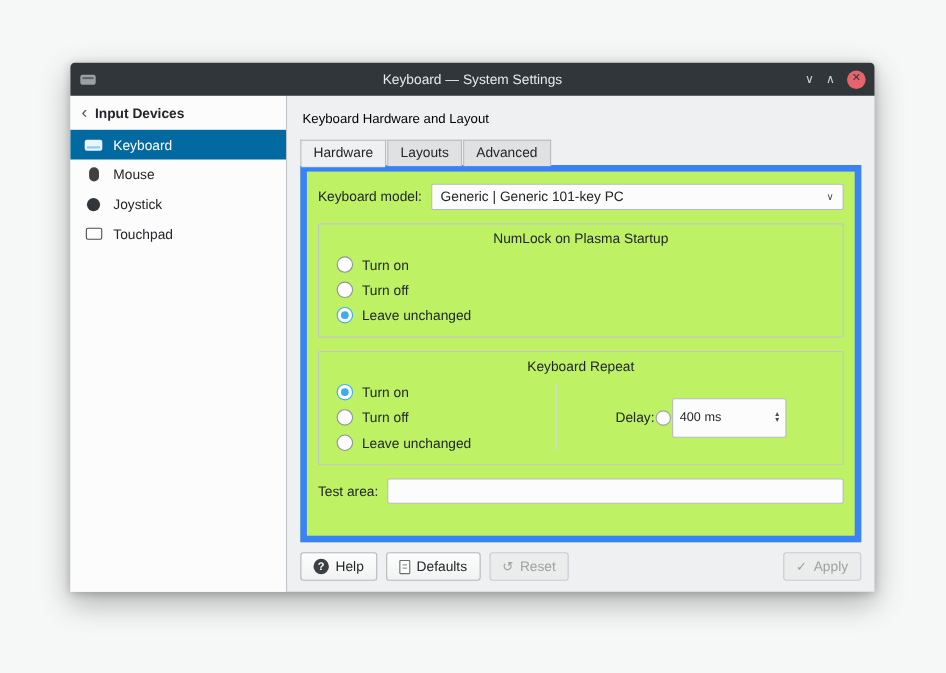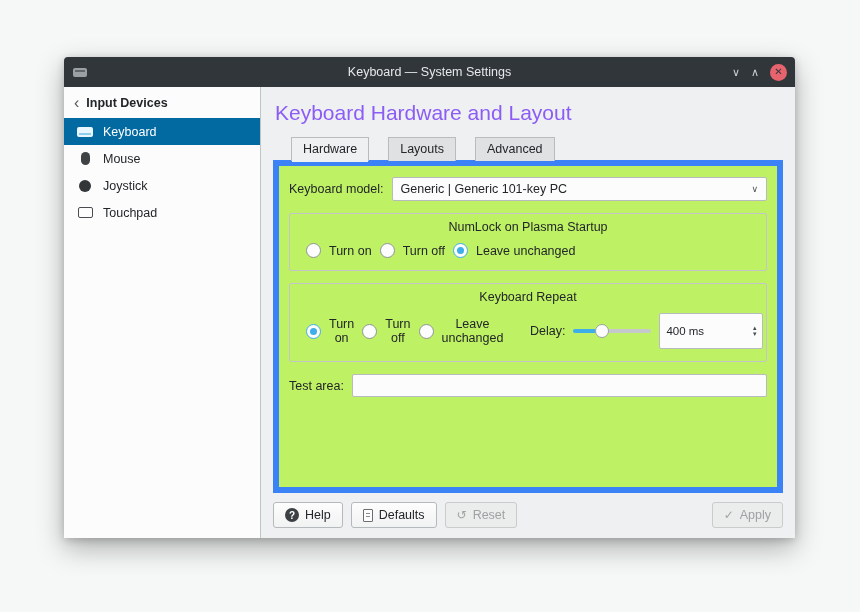--- a/index.html
+++ b/index.html
@@ -46,53 +46,53 @@
   .sb-item { display:flex; align-items:center; gap:9px; height:27px; padding:0 12px; font-size:12.5px; }
   .sb-item.selected { background:#0369a1; color:#ffffff; }
   .sb-ic { width:18px; display:flex; justify-content:center; align-items:center; flex:none; }
   .ic-kbd { width:16px; height:10px; border-radius:2px; background:#eaf6fd; position:relative; }
   .ic-kbd::after { content:""; position:absolute; left:2px; right:2px; bottom:2px; height:2px; background:#8fcdef; }
   .ic-mouse { width:9px; height:13px; border-radius:4.5px; background:#3f4245; }
   .ic-joy { width:12px; height:12px; border-radius:50%; background:#333639; }
   .ic-touch { width:15px; height:11px; border:1.5px solid #4a4d50; border-radius:2px; background:#fdfdfd; }
   
   .main { flex:1; display:flex; flex-direction:column; padding:8px 12px 10px 12px; min-width:0; }
-  .page-title { font-size:21px; margin:6px 0 12px 2px; color:#8b5cf6; }
+  .page-title { font-size:12px; margin:6px 0 12px 2px; color:#000000; }
   .tabs { display:flex; margin-bottom:-1px; position:relative; z-index:2; }
   .tab {
     background:#dfe1e2; border:1px solid #b9bcbe; border-bottom:none;
-    padding:4px 11px 5px; margin-right:1px; font-size:12.5px; cursor:default;margin-left:18px;
+    padding:4px 11px 5px; margin-right:1px; font-size:12.5px; cursor:default;
   }
   .tab.active { background:#eff0f1; position:relative; }
   .tab.active::after { content:""; position:absolute; left:0; right:0; bottom:-1px; height:1px; background:#eff0f1; }
   .frame {
     border:6px solid #3b82f6; flex:1; background:#bef264;
     padding:11px 10px 12px; display:flex; flex-direction:column; gap:12px;
   }
   .form-row { display:flex; align-items:center; gap:8px; font-size:12.5px; }
   .combobox {
     flex:1; height:24px; background:#fcfcfc; border:1px solid #b8bbbd; border-radius:2px;
     display:flex; align-items:center; padding:0 8px; font-size:12.5px; cursor:default;
   }
   .combobox .cb-val { flex:1; }
   .cb-caret { font-size:9px; color:#4a4d50; }
   .groupbox { border:1px solid #c3c6c8; border-radius:2px; padding:6px 12px 12px; }
   .gb-title { text-align:center; font-size:12.5px; margin-bottom:9px; }
-  .radio-col { display:flex; flex-direction:row; gap:8px; padding-left:4px;text-align:center; }
+  .radio-col { display:flex; flex-direction:column; gap:8px; padding-left:4px; }
   .radio-row { display:flex; align-items:center; gap:8px; font-size:12.5px; }
   .radio {
     width:15px; height:15px; border-radius:50%; border:1px solid #8e9496;
     background:#fdfdfd; position:relative; flex:none;
   }
   .radio.checked { border-color:#3daee9; }
   .radio.checked::after { content:""; position:absolute; inset:3px; border-radius:50%; background:#3daee9; }
   .repeat-body { display:flex; align-items:stretch; }
   .repeat-left { flex:1; }
   .v-div { width:1px; background:#d4d7d8; margin:0 12px; }
-  .repeat-right { width:236px; display:flex; flex-direction:column; justify-content:center; gap:10px; flex:none; }
+  .repeat-right { width:236px; display:flex; flex-direction:row; justify-content:center; gap:10px; flex:none; }
   .slider-row { display:flex; align-items:center; gap:8px; font-size:12.5px; }
   .sl-label { width:38px; text-align:right; flex:none; }
   .slider { flex:1; height:16px; display:flex; align-items:center; cursor:default; }
   .track { width:100%; height:4px; border-radius:2px; background:#c6c9cb; position:relative; }
   .fill { height:100%; background:#3daee9; border-radius:2px; position:relative; }
   .knob {
     position:absolute; right:-7px; top:50%; transform:translateY(-50%);
     width:14px; height:14px; border-radius:50%;
     background:#fcfcfc; border:1px solid #9da1a3;
   }

